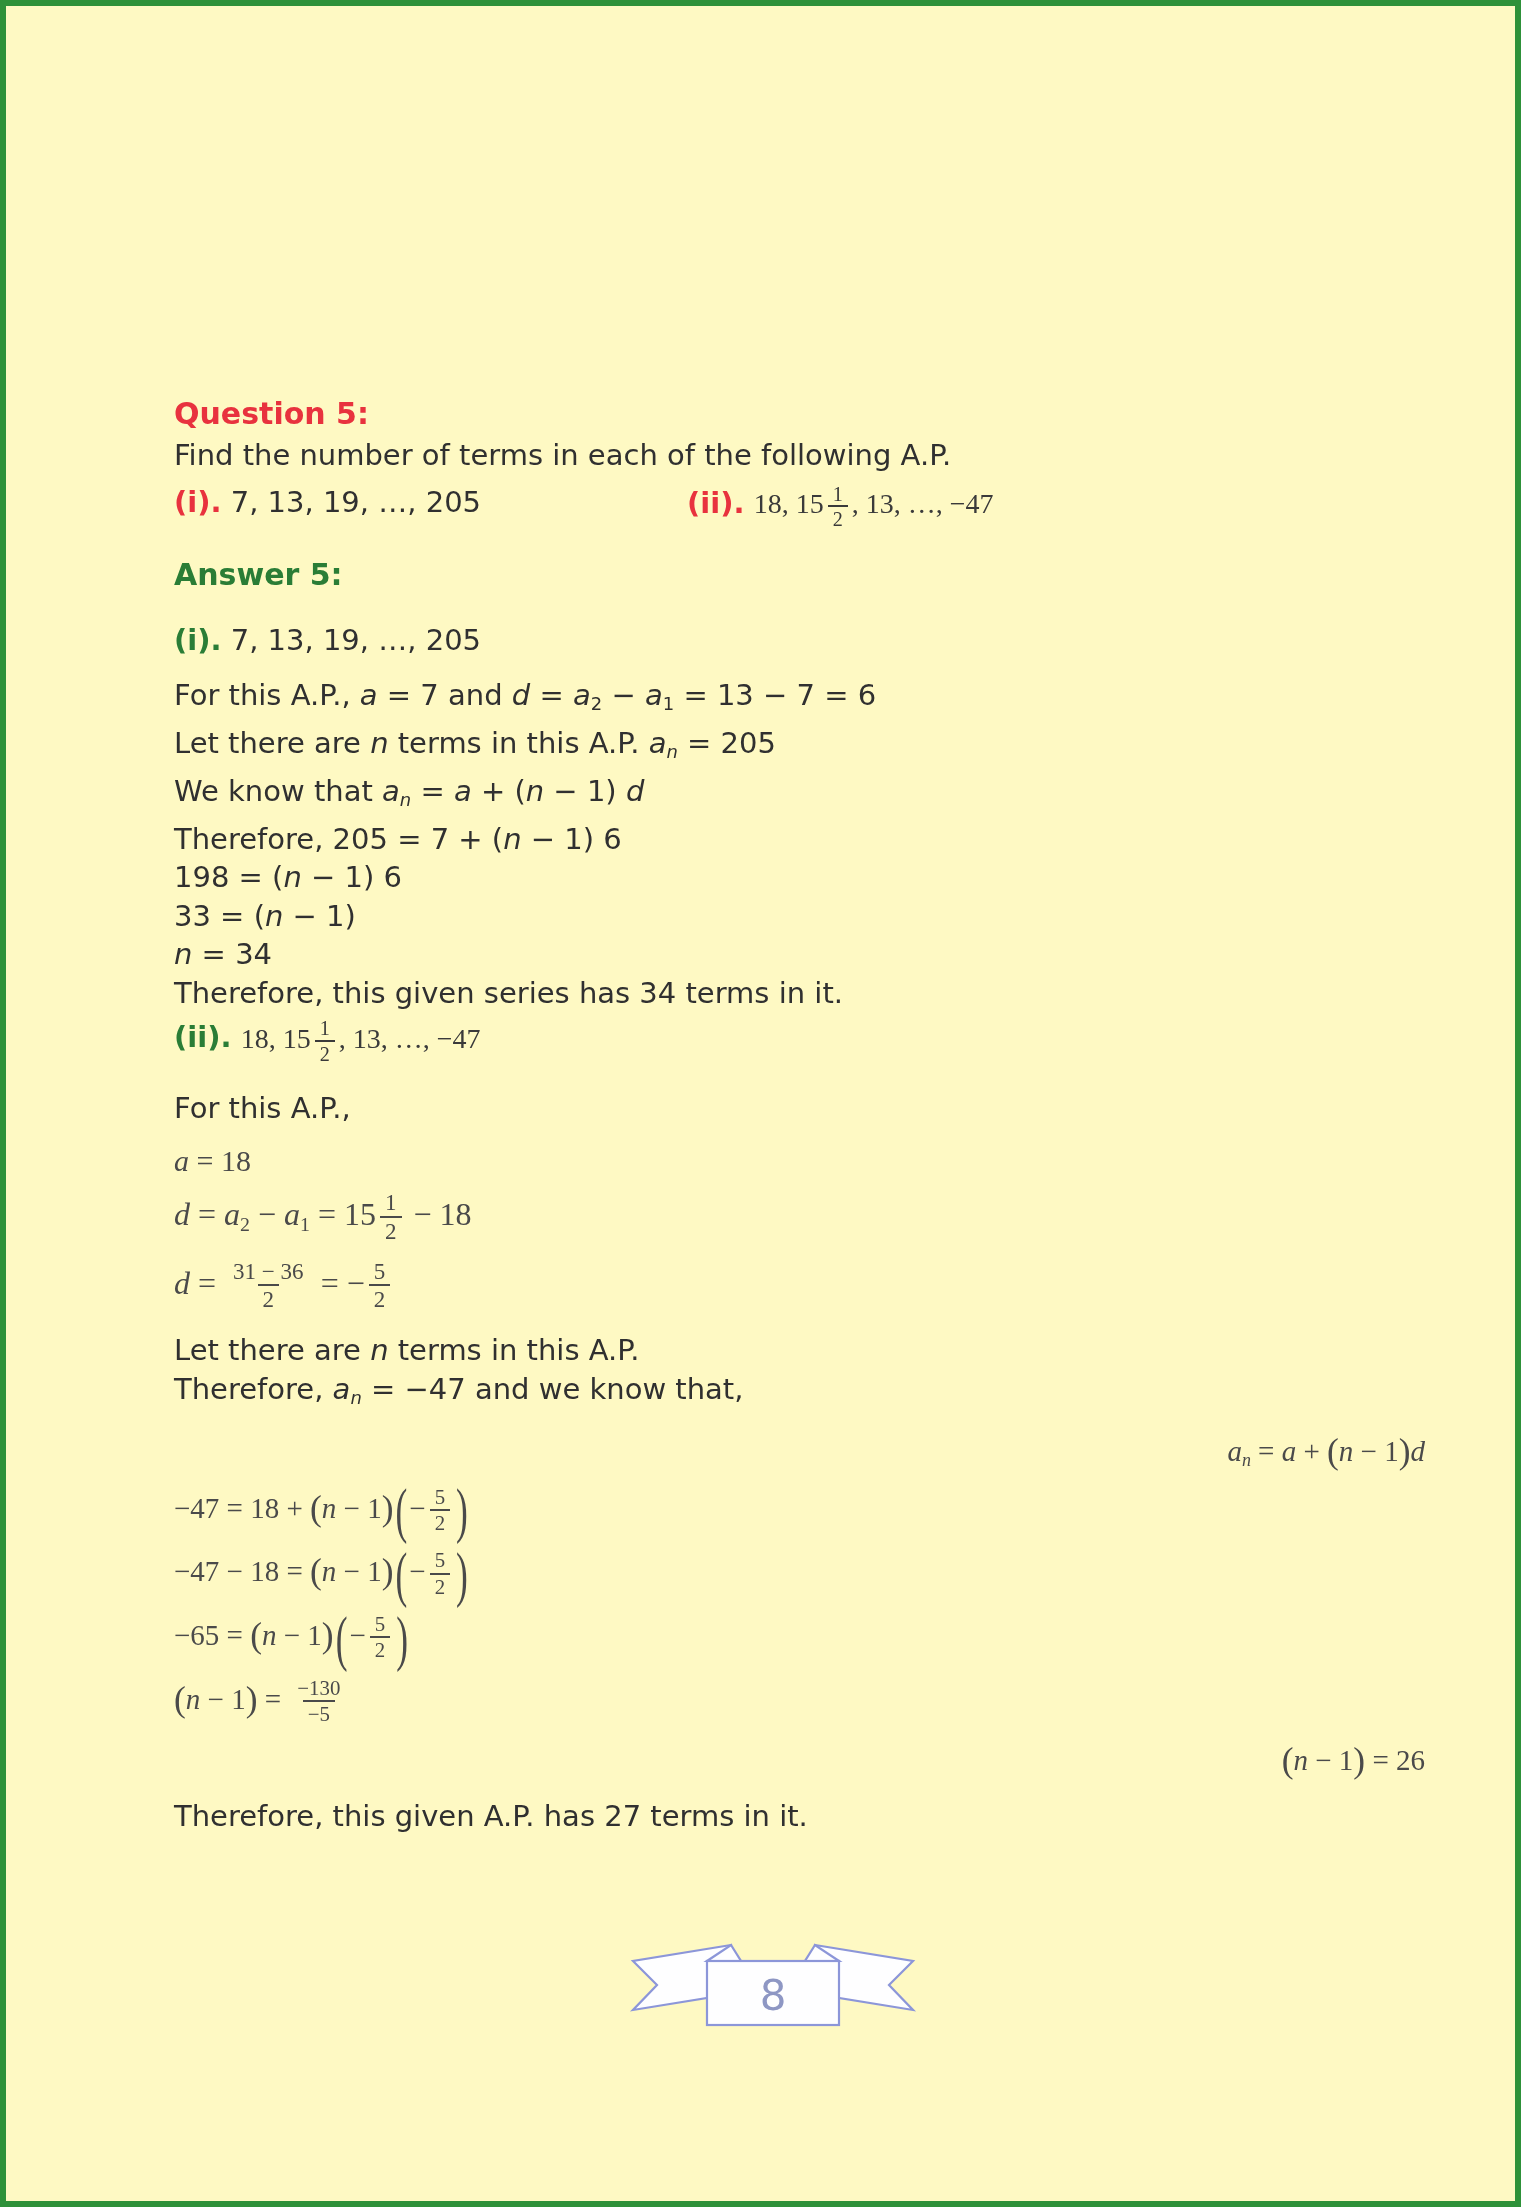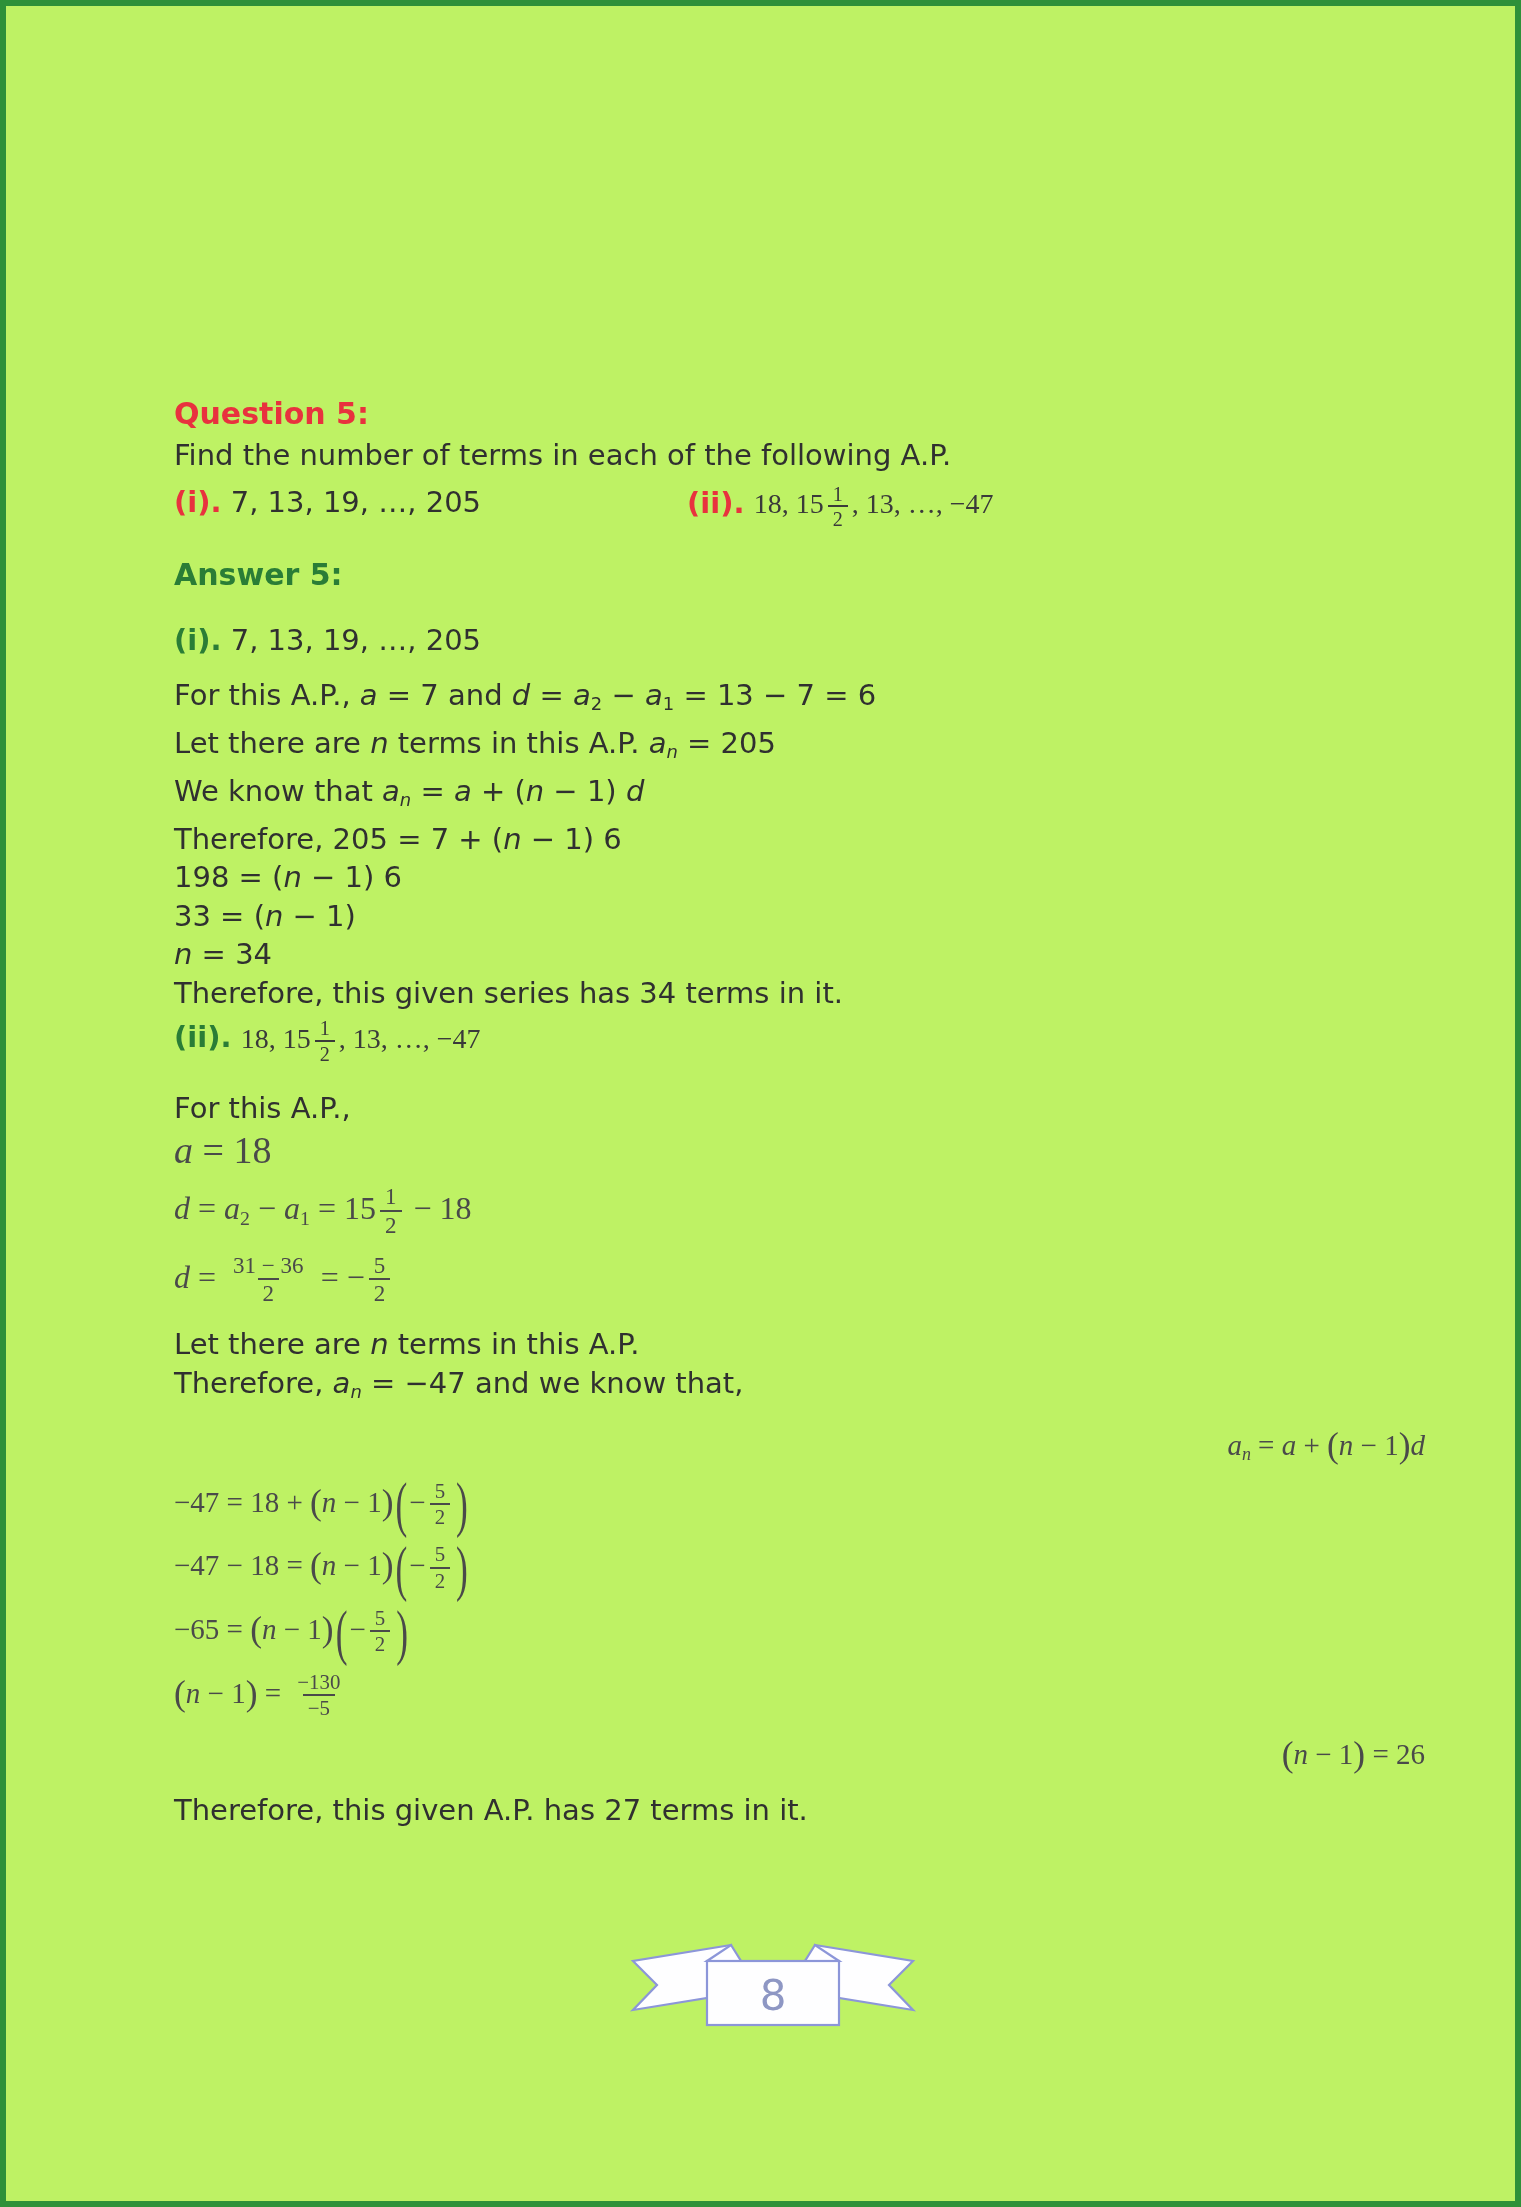--- a/index.html
+++ b/index.html
@@ -1,21 +1,21 @@
 <!DOCTYPE html>
 <html><head>
 <meta charset="utf-8">
 <style>
   html,body{margin:0;padding:0;background:#ffffff;}
   .page{
     position:relative;
     width:1521px;height:2207px;
     box-sizing:border-box;
     border:6px solid #2e9139;
-    background:#bef264;
+    background:#fef9c3;
     font-family:"DejaVu Sans","Liberation Sans",sans-serif;
     overflow:hidden;
   }
   .content{padding:388px 90px 0 168px;}
 
   .q-heading{font-size:30px;font-weight:700;color:#e8323e;line-height:40px;}
   .a-heading{font-size:30px;font-weight:700;color:#2a7d36;line-height:40px;margin-top:24px;}
   .prompt{font-size:29px;color:#2f2f2f;line-height:40px;margin-top:2px;}
 
   .parts-row{display:flex;margin-top:8px;align-items:flex-start;}
@@ -39,21 +39,21 @@
   .frac .num{font-size:0.72em;padding:0 5px;}
   .frac .den{font-size:0.72em;padding:1px 5px 0;border-top:2px solid currentColor;}
 
   .pr{font-size:1.22em;vertical-align:-0.06em;}
   .bp{display:inline-block;transform:scaleY(1.75);font-size:1.22em;vertical-align:middle;
       margin:0 2px;font-weight:300;}
 
   .eq{font-family:"Liberation Serif","DejaVu Serif",serif;color:#4a4a4a;}
   .eq-sm{font-size:29px;}
   .eq-lg{font-size:32px;}
-  .eq-a18{font-size:38px;}
+  .eq-a18{margin-top:16px;font-size:30px;}
   .eq-d1{margin-top:12px;}
   .eq-d2{margin-top:14px;}
   .eq-row{margin-top:12px;text-align:right;}
   .eq-row-tall{margin-top:14px;}
   .conclusion{margin-top:16px;}
 
   .banner{position:absolute;left:50%;bottom:158px;transform:translateX(calc(-50% + 12px));}
   .banner text{font-family:"DejaVu Sans",sans-serif;}
 </style>
 </head>

